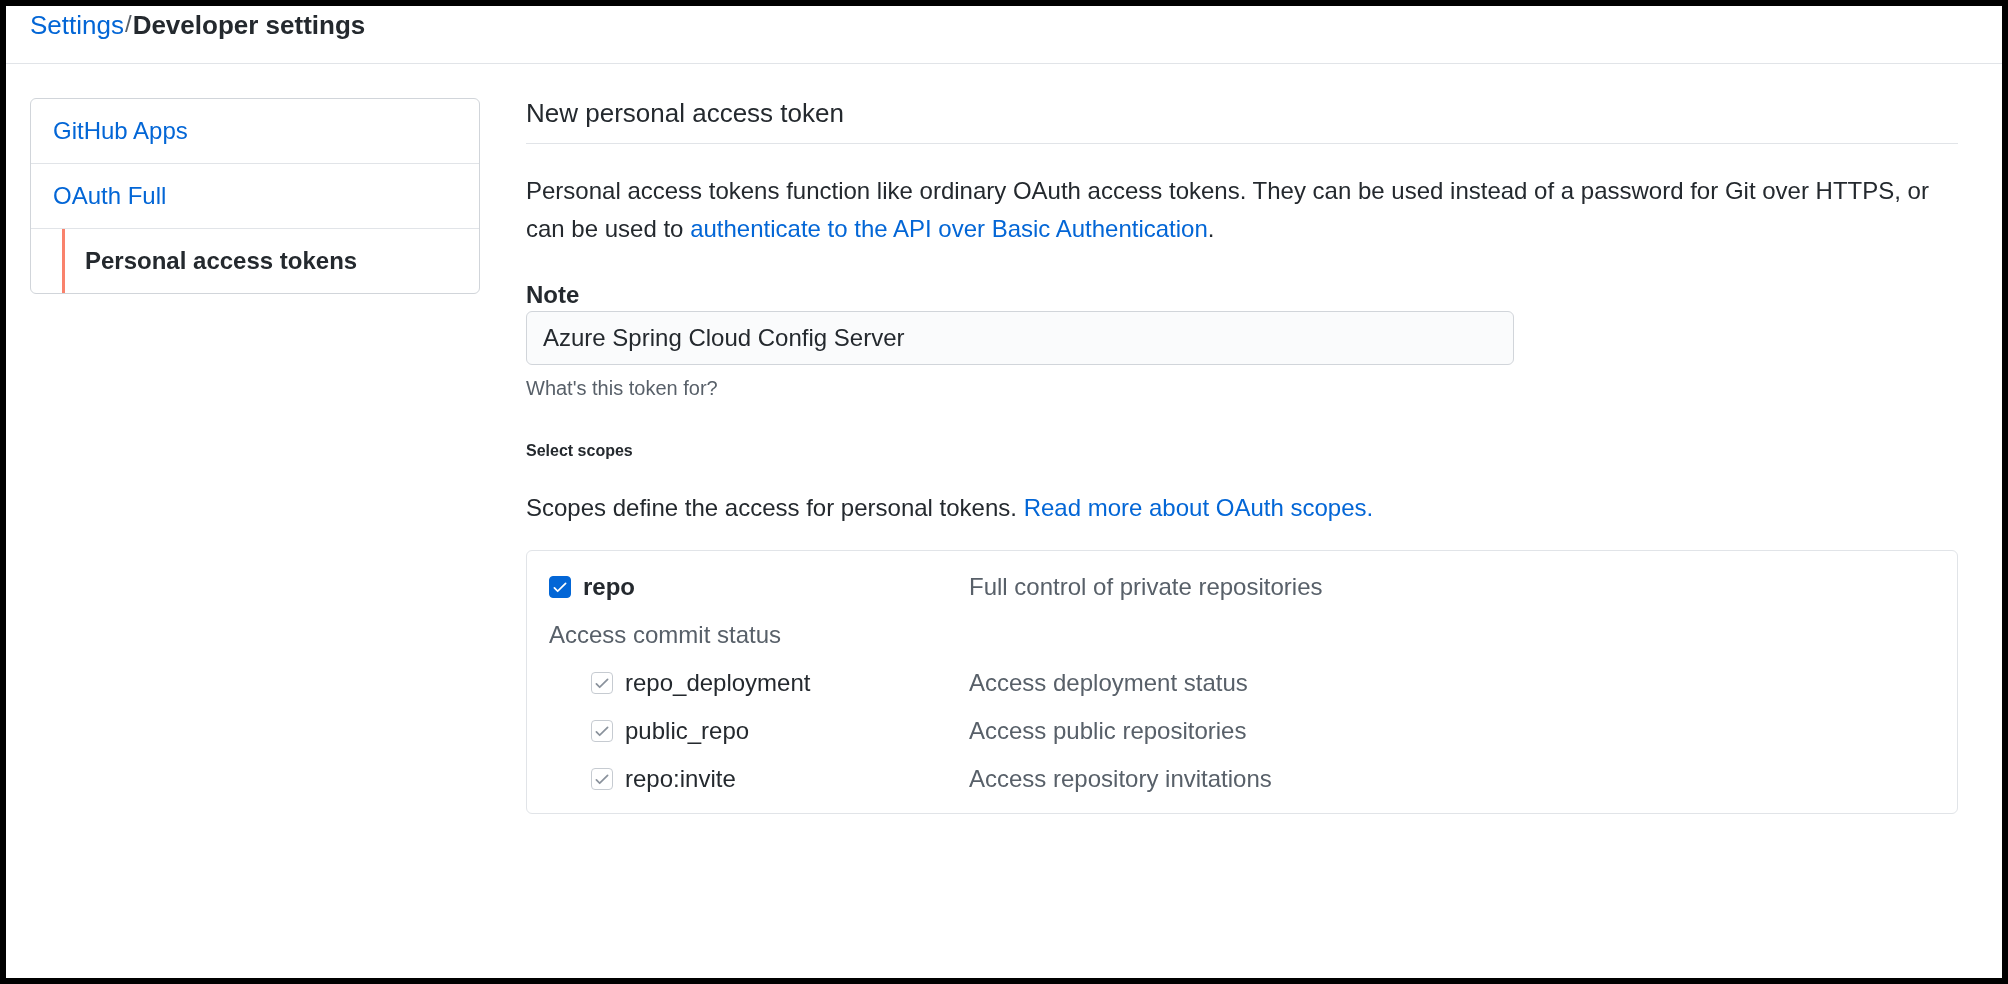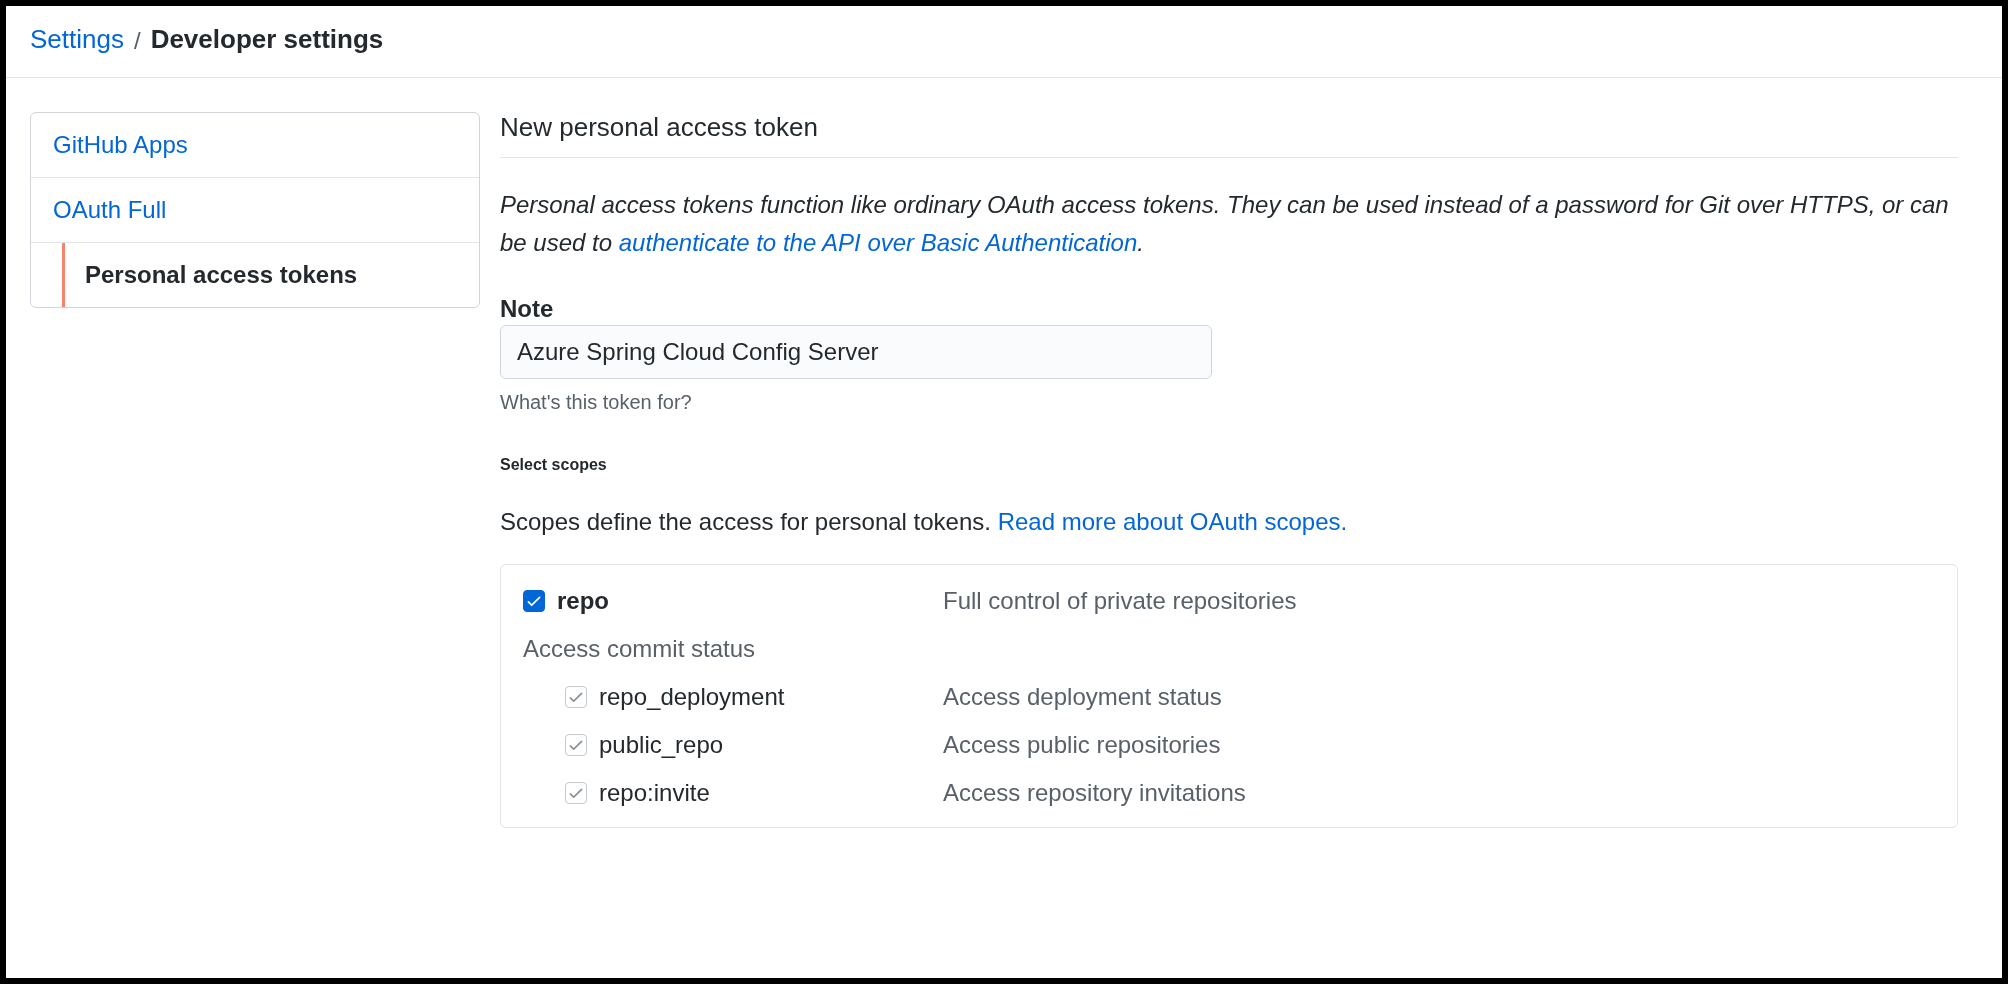--- a/index.html
+++ b/index.html
@@ -10,43 +10,43 @@
     body {
       font-family: -apple-system, BlinkMacSystemFont, "Segoe UI", Helvetica, Arial, sans-serif;
       color: #24292e;
       background: #ffffff;
       border: 6px solid #000000;
       width: 2008px;
       height: 984px;
       overflow: hidden;
     }
     .breadcrumb {
-      padding: 18px 24px 22px 24px;
+      padding: 4px 24px 22px 24px;
       border-bottom: 1px solid #e1e4e8;
       font-size: 26px;
       display: flex;
-      align-items: flex-end;
-      gap: 10px;
+      align-items: flex-start;
+      gap: 1px;
     }
     .breadcrumb a {
       color: #0366d6;
       text-decoration: none;
     }
     .breadcrumb .sep {
       color: #586069;
       font-size: 24px;
     }
     .breadcrumb .current {
       color: #24292e;
       font-weight: 600;
     }
     .container {
       display: flex;
       padding: 34px 24px 0 24px;
-      gap: 20px;
+      gap: 46px;
     }
     .sidebar {
       width: 450px;
       flex-shrink: 0;
     }
     .menu {
       border: 1px solid #d1d5da;
       border-radius: 6px;
       overflow: hidden;
     }
@@ -88,35 +88,34 @@
       color: #24292e;
       padding-bottom: 14px;
       border-bottom: 1px solid #e1e4e8;
       margin-bottom: 28px;
     }
     .description {
       font-size: 24px;
       color: #24292e;
       line-height: 1.6;
       margin-bottom: 32px;
-      font-style: italic;
     }
     .description a {
       color: #0366d6;
       text-decoration: none;
     }
     .field-label {
       font-size: 24px;
       font-weight: 600;
       color: #24292e;
       margin-bottom: 2px;
       display: block;
     }
     .text-input {
-      width: 712px;
+      width: 988px;
       max-width: 100%;
       padding: 12px 16px;
       font-size: 24px;
       border: 1px solid #d1d5da;
       border-radius: 6px;
       background: #fafbfc;
       color: #24292e;
     }
     .hint {
       font-size: 20px;

